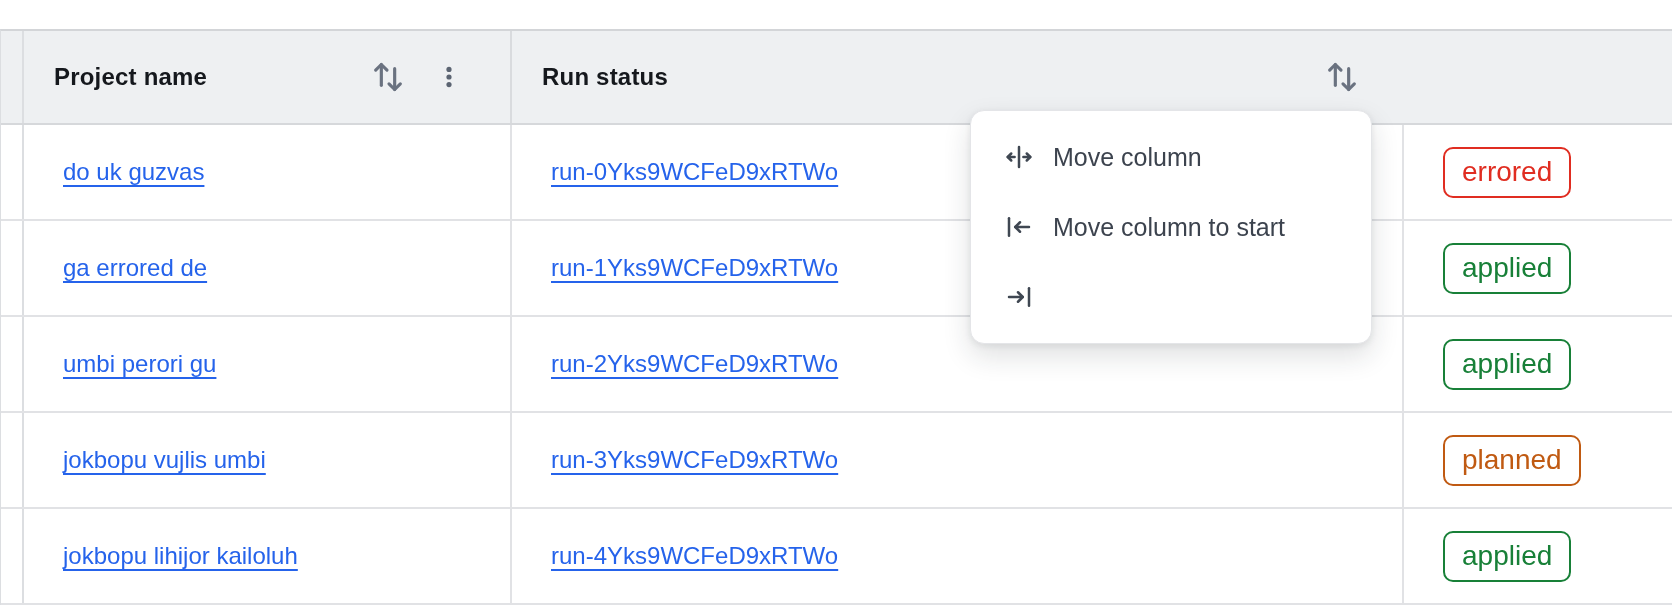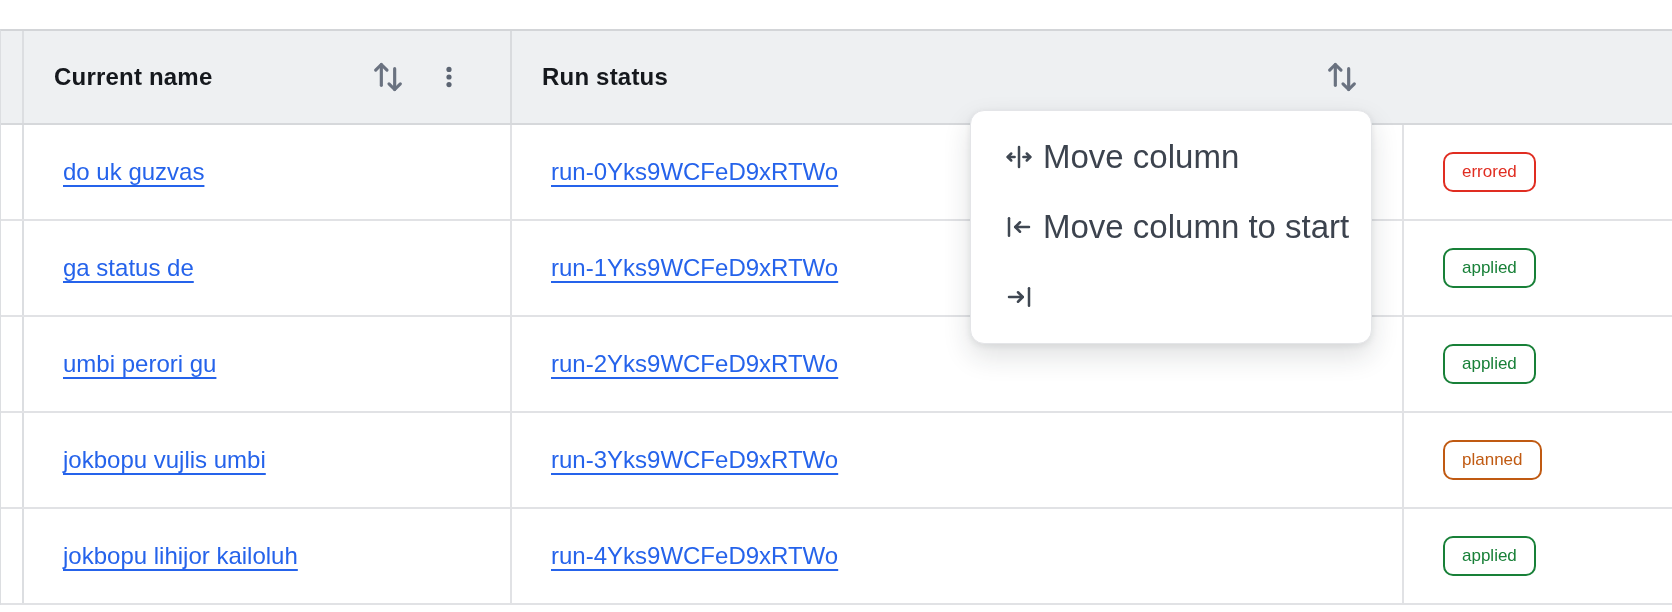--- a/index.html
+++ b/index.html
@@ -33,50 +33,50 @@
     background:transparent;
     box-shadow:0 0 0 6px rgba(82,127,236,.55);
     display:flex; align-items:center; justify-content:center;
     margin-right:24px; cursor:pointer;
   }
   .h-col3 .icon-sort { margin-left:auto; }
 
   .link { font-size:24px; color:#2563eb; text-decoration:underline; text-underline-offset:5px; text-decoration-thickness:2px; white-space:nowrap; cursor:pointer; }
 
   .badge {
-    display:inline-block; font-size:17px; line-height:1;
+    display:inline-block; font-size:28px; line-height:1;
     padding:9px 17px 10px; border:2px solid currentColor; border-radius:10px;
     background:#fff; white-space:nowrap;
   }
 
   
   .menu {
     position:absolute; left:970px; top:110px; width:402px;
     background:#fff; border:1px solid #e4e5e8; border-radius:14px;
     box-shadow:0 12px 28px rgba(30,34,40,.14), 0 2px 6px rgba(30,34,40,.08);
     padding:11px 0; z-index:10;
   }
   .menu-item { height:70px; display:flex; align-items:center; padding-left:32px; cursor:pointer; }
   .menu-item .mi-icon { width:32px; height:32px; flex:none; display:flex; align-items:center; justify-content:center; }
-  .menu-item .mi-label { margin-left:8px; font-size:33px; color:#3c434e; white-space:nowrap; }
+  .menu-item .mi-label { margin-left:18px; font-size:25px; color:#3c434e; white-space:nowrap; }
 
   svg { display:block; }
 </style>
 </head>
 <body>
 
 <div class="page">
 
   <div class="table">
 
     <div class="grid-row header-row">
       <div class="cell gutter-cell"></div>
 
       <div class="cell header-cell h-col1">
-        <span class="header-label">Current name</span>
+        <span class="header-label">Project name</span>
         <span class="icon-sort">
           <svg width="40" height="40" viewBox="0 0 24 24" fill="none" stroke="#6a7280" stroke-width="1.9" stroke-linecap="round" stroke-linejoin="round">
             <path d="M8 17V4.5"></path>
               <path d="M4.6 7.9 8 4.5l3.4 3.4"></path>
             <path d="M16 7v12.5"></path>
               <path d="M12.6 16.1 16 19.5l3.4-3.4"></path>
           </svg>
         </span>
         <span class="icon-kebab">
           <svg width="26" height="26" viewBox="0 0 24 24" fill="#5b6472">
@@ -111,21 +111,21 @@
       <a class="link">run-0Yks9WCFeD9xRTWo</a>
     </div>
     <div class="cell body-cell last">
       <span class="badge" style="color: rgb(224, 45, 33); border-color: rgb(224, 45, 33);">errored</span>
     </div>
   </div>
 
   <div class="grid-row data-row">
     <div class="cell gutter-cell"></div>
     <div class="cell body-cell">
-      <a class="link">ga status de</a>
+      <a class="link">ga errored de</a>
     </div>
     <div class="cell body-cell">
       <a class="link">run-1Yks9WCFeD9xRTWo</a>
     </div>
     <div class="cell body-cell last">
       <span class="badge" style="color: rgb(24, 128, 56); border-color: rgb(24, 128, 56);">applied</span>
     </div>
   </div>
 
   <div class="grid-row data-row">

